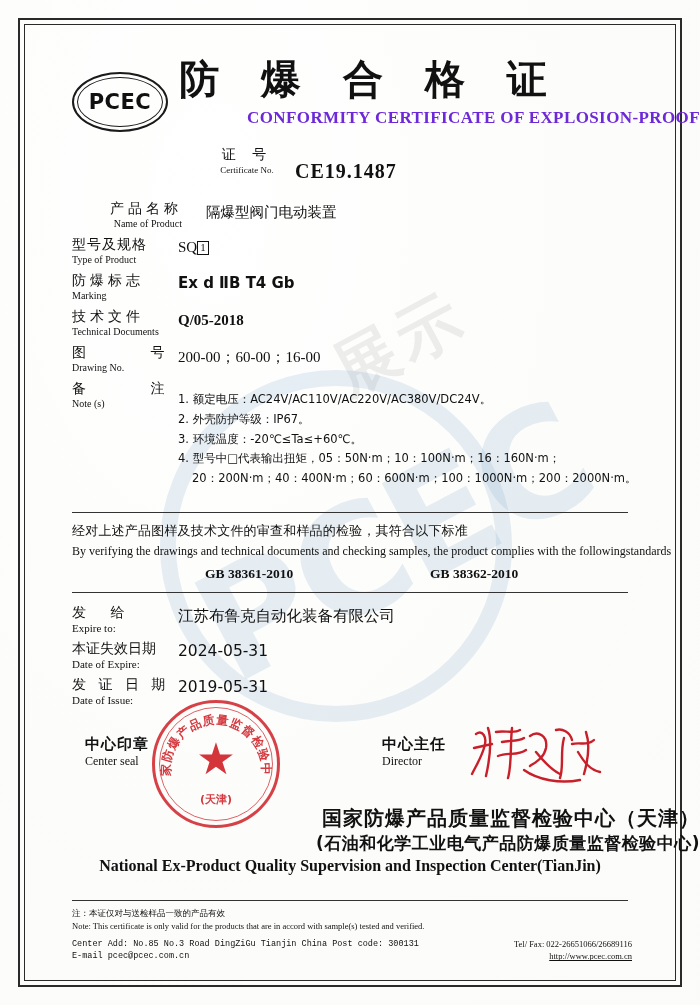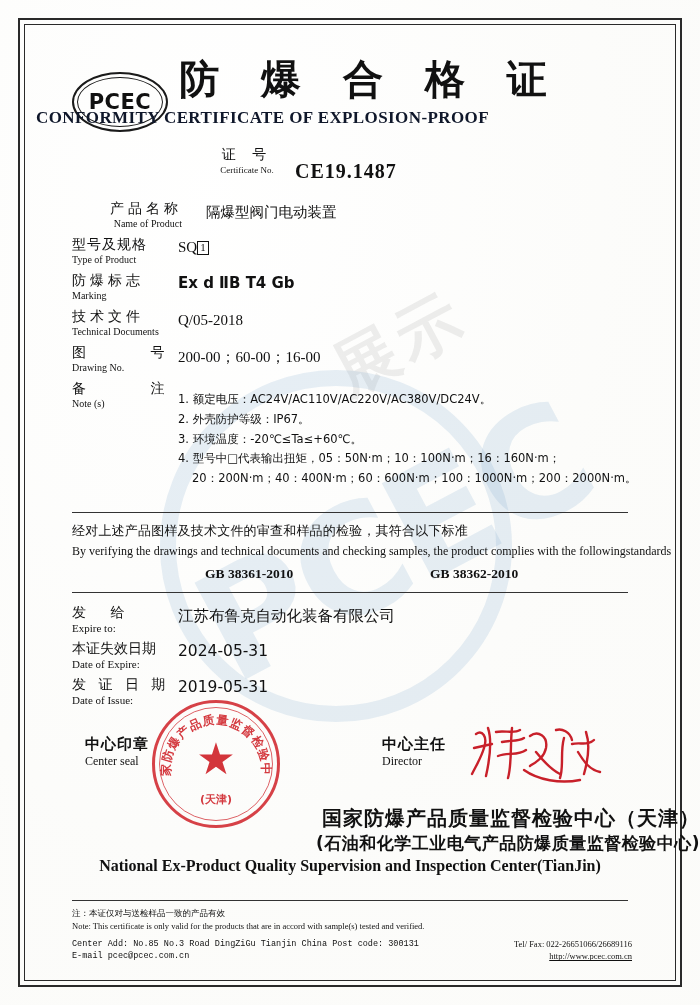--- a/index.html
+++ b/index.html
@@ -123,28 +123,28 @@
     font-family: "DejaVu Sans", sans-serif;
     font-weight: bold;
     font-size: 40px;
     letter-spacing: 14px;
     color: #111;
   }
   .title-en {
     position: absolute;
     left: 0; top: 108px;
     width: 700px;
-    text-align: left;
+    text-align: right;
     padding-left: 36px;
     box-sizing: border-box;
     font-family: "Liberation Serif", serif;
     font-weight: bold;
     font-size: 17px;
     letter-spacing: 0.4px;
-    color: #0f172a;
+    color: #6d28d9;
   }
 
   .cert-no-label {
     position: absolute;
     left: 212px;
     top: 146px;
     width: 70px;
     text-align: center;
   }
   .cert-no-label .cn {
@@ -512,21 +512,21 @@
   <div class="field" style="top:272px;">
     <div class="cn">防爆标志</div>
     <div class="en">Marking</div>
   </div>
   <div class="value bold" style="top:274px; font-size:15px;">Ex d ⅡB T4 Gb</div>
 
   <div class="field" style="top:308px;">
     <div class="cn">技术文件</div>
     <div class="en">Technical Documents</div>
   </div>
-  <div class="value serif" style="top:312px;">Q/05-2018</div>
+  <div class="value serif" style="top:312px;font-weight:bold;">Q/05-2018</div>
 
   <div class="field" style="top:344px;">
     <div class="cn" style="letter-spacing:30px;">图 号</div>
     <div class="en">Drawing No.</div>
   </div>
   <div class="value serif" style="top:348px;">200-00；60-00；16-00</div>
 
   <div class="field" style="top:380px;">
     <div class="cn" style="letter-spacing:30px;">备 注</div>
     <div class="en">Note (s)</div>

